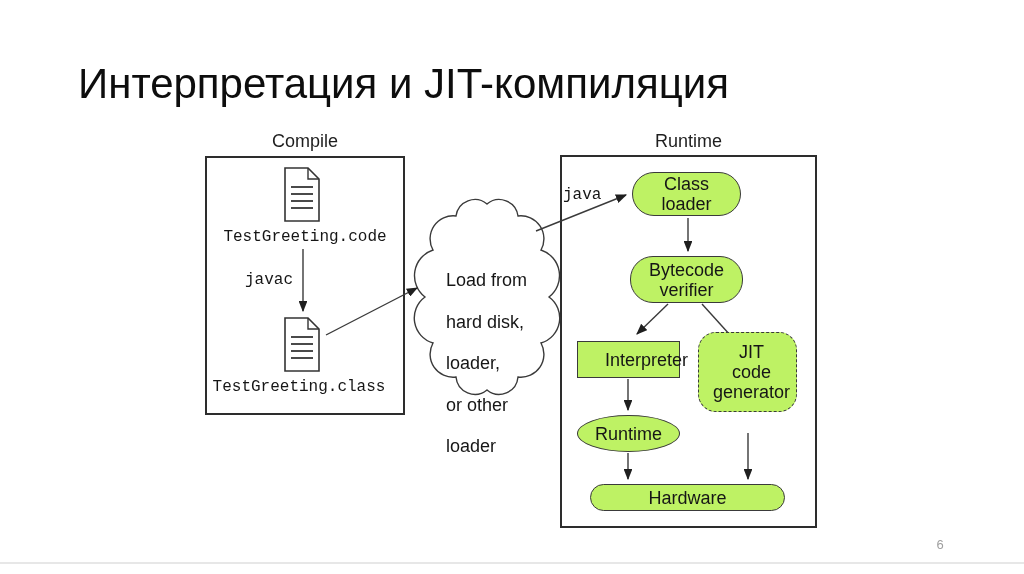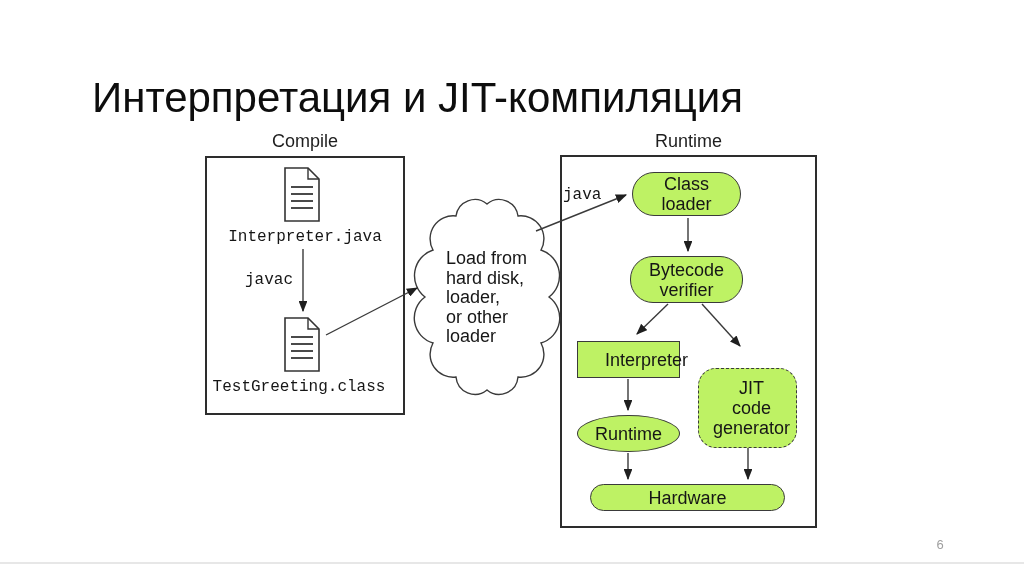--- a/index.html
+++ b/index.html
@@ -3,21 +3,21 @@
 <meta charset="utf-8">
 <style>
   html,body{margin:0;padding:0;}
   body{
     width:1024px;height:574px;position:relative;overflow:hidden;
     background:#ffffff;color:#1a1a1a;
     font-family:"Liberation Sans","DejaVu Sans",sans-serif;
   }
   .abs{position:absolute;}
   .title{
-    position:absolute;left:74px;top:58px;margin:18px;
+    position:absolute;left:74px;top:58px;margin:4px;
     font-size:42px;line-height:44px;font-weight:400;color:#0d0d0d;
     white-space:nowrap;
   }
   .group-label{
     position:absolute;text-align:center;font-size:18px;line-height:20px;color:#1e1e1e;
   }
   .frame{
     position:absolute;border:2px solid #2d2d2d;box-sizing:border-box;background:transparent;
   }
   .node{
@@ -32,21 +32,21 @@
   .node.wide-stadium{border-radius:14px;}
   .node.dashed{border-radius:18px;border:1.6px dashed #3a3a3a;}
   .mono{
     position:absolute;font-family:Liberation Mono, monospace;
     font-size:16px;line-height:18px;color:#161616;white-space:nowrap;
   }
   .mono.center{text-align:center;}
   .cloud-text{
     position:absolute;font-size:18px;line-height:19.5px;color:#161616;
   }
-  .cloud-text span{display:block;}
+  .cloud-text span{display:block;margin-top:22px;}
   svg.overlay{position:absolute;left:0;top:0;}
   .doc-icon{position:absolute;}
   .page-number{
     position:absolute;left:930px;top:537px;width:20px;text-align:center;
     font-size:13px;color:#9e9e9e;
   }
   .bottom-divider{
     position:absolute;left:0;top:562px;width:1024px;height:2px;background:#e7e7e7;
   }
 </style>
@@ -77,21 +77,21 @@
     <path d="M1,1 h23 l11,11 v42 h-34 z" fill="#ffffff" stroke="#333333" stroke-width="1.6"></path>
     <path d="M24,1 v11 h11" fill="none" stroke="#333333" stroke-width="1.4"></path>
     <g stroke="#4a4a4a" stroke-width="2">
       <line x1="7" y1="20" x2="29" y2="20"></line>
       <line x1="7" y1="27" x2="29" y2="27"></line>
       <line x1="7" y1="34" x2="29" y2="34"></line>
       <line x1="7" y1="41" x2="29" y2="41"></line>
     </g>
   </svg>
 
-  <div class="mono center" style="left:205px;top:228px;width:200px;">Interpreter.java</div>
+  <div class="mono center" style="left:205px;top:228px;width:200px;">TestGreeting.code</div>
   <div class="mono" style="left:241px;top:271px;width:52px;text-align:right;">javac</div>
   <div class="mono center" style="left:205px;top:378px;width:188px;">TestGreeting.class</div>
   <div class="mono" style="left:563px;top:186px;">java</div>
 
   <svg class="overlay" width="1024" height="574" viewBox="0 0 1024 574">
     <defs>
       <marker id="ah" viewBox="0 0 10 8" refX="9" refY="4" markerWidth="8" markerHeight="6.4" orient="auto-start-reverse">
         <path d="M0,0 L10,4 L0,8 z" fill="#1f1f1f"></path>
       </marker>
     </defs>
@@ -120,21 +120,21 @@
     <span>loader,</span>
     <span>or other</span>
     <span>loader</span>
   </div>
 
   <div class="node stadium" style="left:632px;top:172px;width:109px;height:44px;">Class
 loader</div>
   <div class="node stadium" style="left:630px;top:256px;width:113px;height:47px;">Bytecode
 verifier</div>
   <div class="node" style="left:577px;top:341px;width:103px;height:37px;padding-left:36px;">Interpreter</div>
-  <div class="node dashed" style="left:698px;top:368px;width:99px;height:80px;padding-left:8px;">JIT
+  <div class="node dashed" style="left:698px;top:332px;width:99px;height:80px;padding-left:8px;">JIT
 code
 generator</div>
   <div class="node ellipse" style="left:577px;top:415px;width:103px;height:37px;">Runtime</div>
   <div class="node wide-stadium" style="left:590px;top:484px;width:195px;height:27px;">Hardware</div>
 
   <div class="page-number">6</div>
   <div class="bottom-divider"></div>
 </div>
 
 </body></html>

